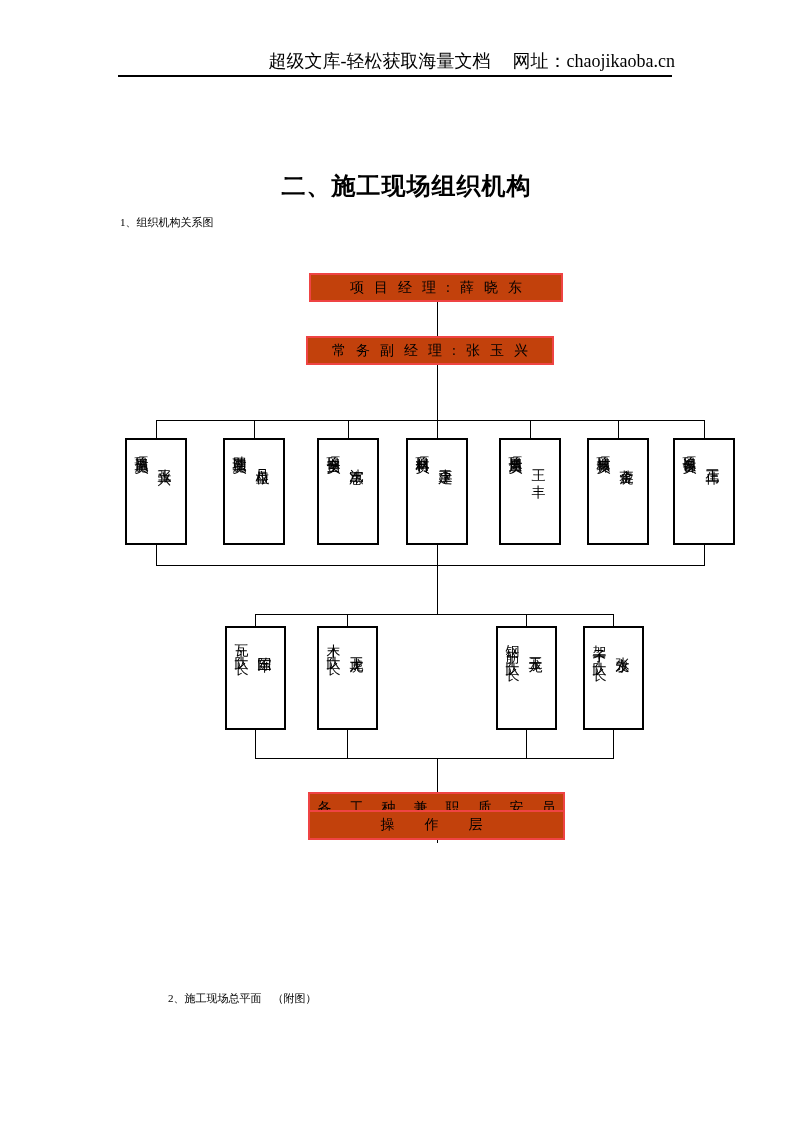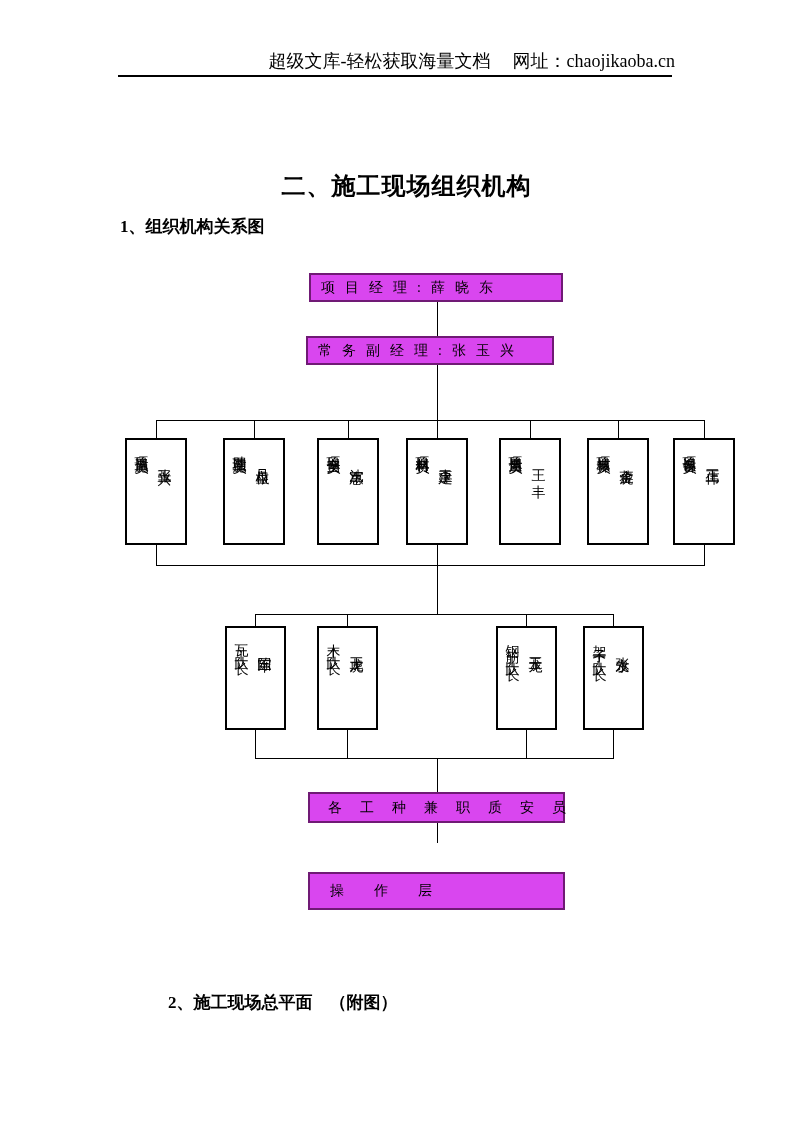--- a/index.html
+++ b/index.html
@@ -29,40 +29,39 @@
     position:absolute;
     left:0;top:160px;width:100%;
     text-align:center;
     font-size:24px;font-weight:bold;
     letter-spacing:1px;
     margin:10px;
   }
   .section-label{
     position:absolute;
     left:120px;
-    font-size:17px;
+    font-size:11px;
     white-space:pre;
-    font-weight:bold;
   }
   .section-1{top:215px;}
   .section-2{top:991px;margin-left:48px;}
   
   .hbox{
     position:absolute;
     box-sizing:border-box;
-    border:2px solid #701a75;
-    background:#d946ef;
-    display:flex;align-items:center;
+    border:2px solid #ef4444;
+    background:#c2410c;
+    display:flex;align-items:center;justify-content:center;
     font-size:14px;
     white-space:nowrap;
   }
   .box-a{left:309px;top:273px;width:254px;height:29px;letter-spacing:10px;padding-left:10px;}
   .box-b{left:306px;top:336px;width:248px;height:29px;letter-spacing:10px;padding-left:10px;}
   .box-c{left:308px;top:792px;width:257px;height:31px;letter-spacing:18px;padding-left:18px;}
-  .box-d{left:308px;top:872px;width:257px;height:38px;letter-spacing:30px;padding-left:20px;}
+  .box-d{left:308px;top:810px;width:257px;height:30px;letter-spacing:30px;padding-left:20px;}
   .vbox{
     position:absolute;
     box-sizing:border-box;
     border:2px solid #000;
     background:#fff;
     display:flex;flex-direction:row;
     padding:5px 0 0 7px;
     gap:9px;
   }
   .staff{top:438px;width:62px;height:107px;}

